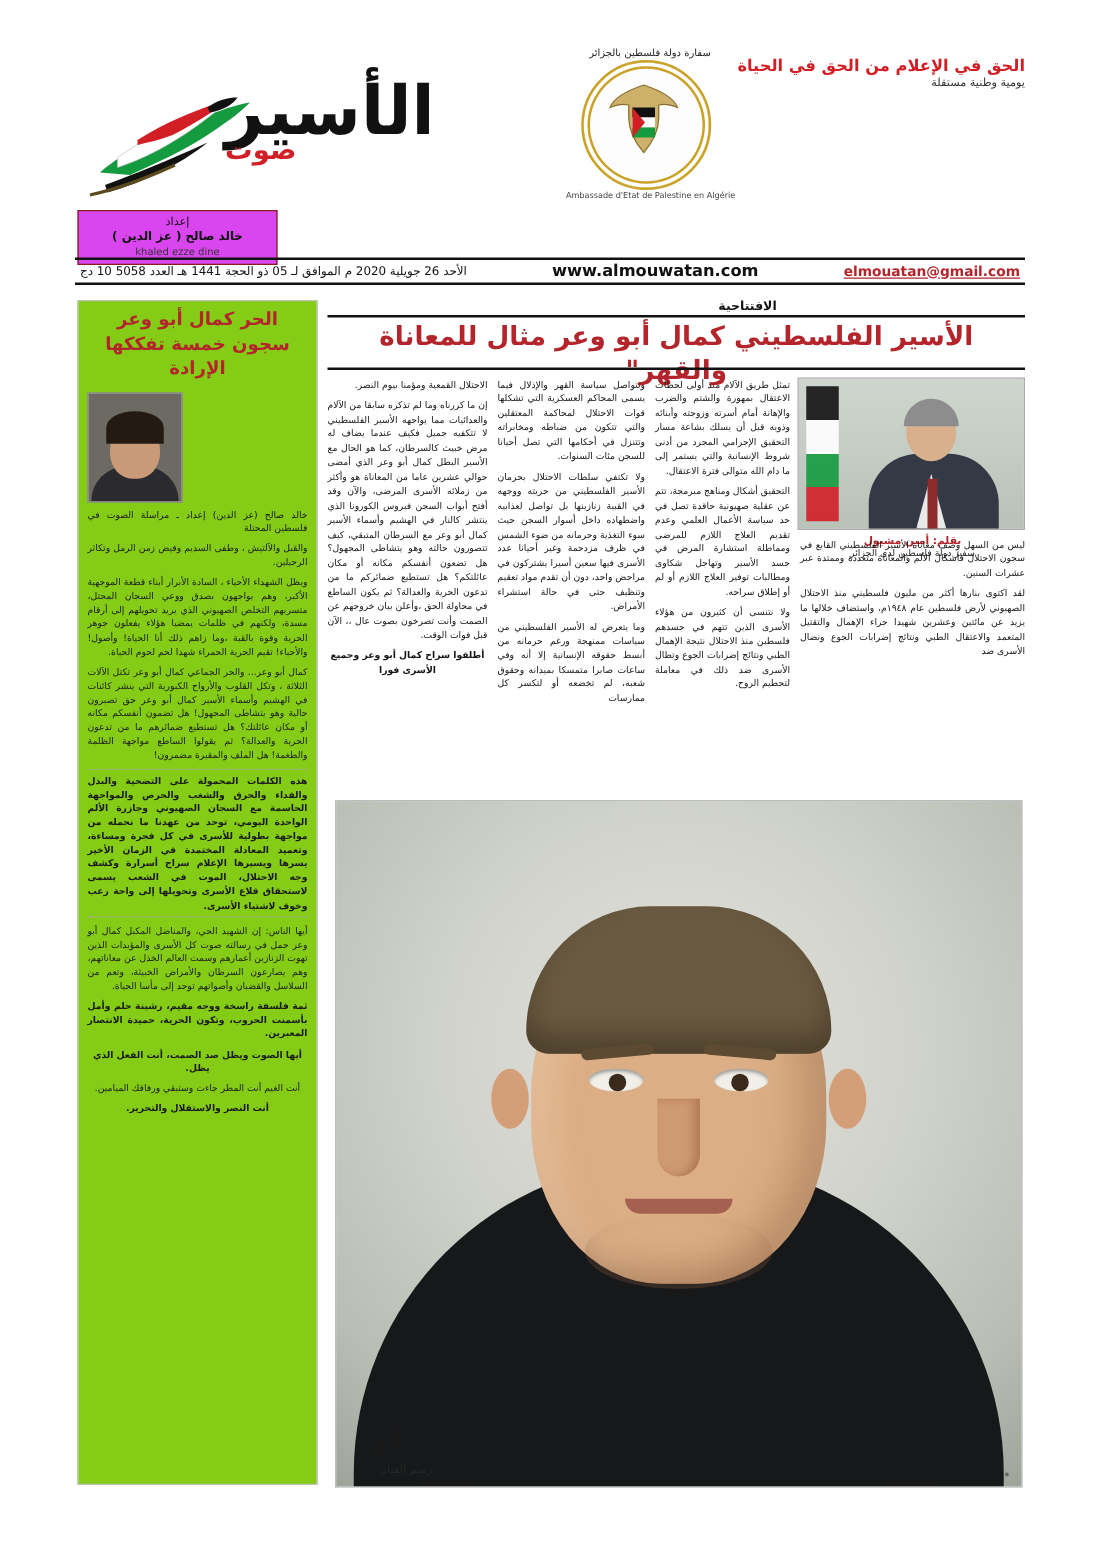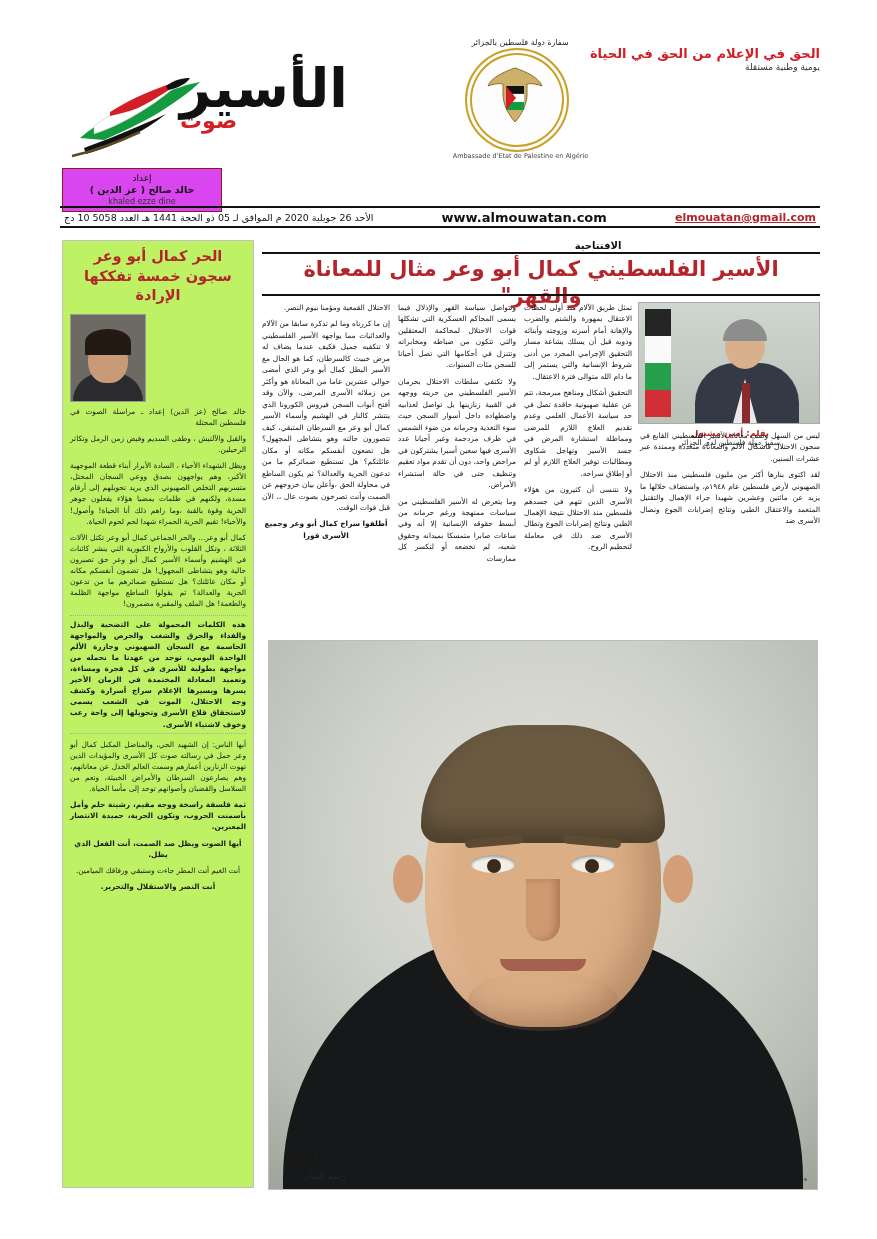--- a/index.html
+++ b/index.html
@@ -78,21 +78,21 @@
     display:flex;align-items:center;justify-content:space-between;
     padding:0 4px;box-sizing:border-box;
   }
   .strip .mail{font-size:11px;color:#b3252b;font-weight:bold;direction:ltr;text-decoration:underline;}
   .strip .site{font-size:13px;color:#111;font-weight:bold;direction:ltr;}
   .strip .issue{font-size:9.5px;color:#111;}
 
   
   .sidebar{
     position:absolute;left:62px;top:240px;width:192px;height:948px;
-    border:1px solid #c1c1c1;background:#bef264;box-sizing:border-box;
+    border:1px solid #c1c1c1;background:#84cc16;box-sizing:border-box;
     padding:6px 7px;
   }
   .sidebar h2{
     margin:0 0 6px 0;text-align:center;color:#b3252b;font-size:14.5px;
     font-weight:bold;line-height:1.35;
   }
   .sidebar p{
     margin:0 0 5px 0;font-size:7.4px;line-height:1.5;text-align:justify;
     color:#1a1a1a;
   }

